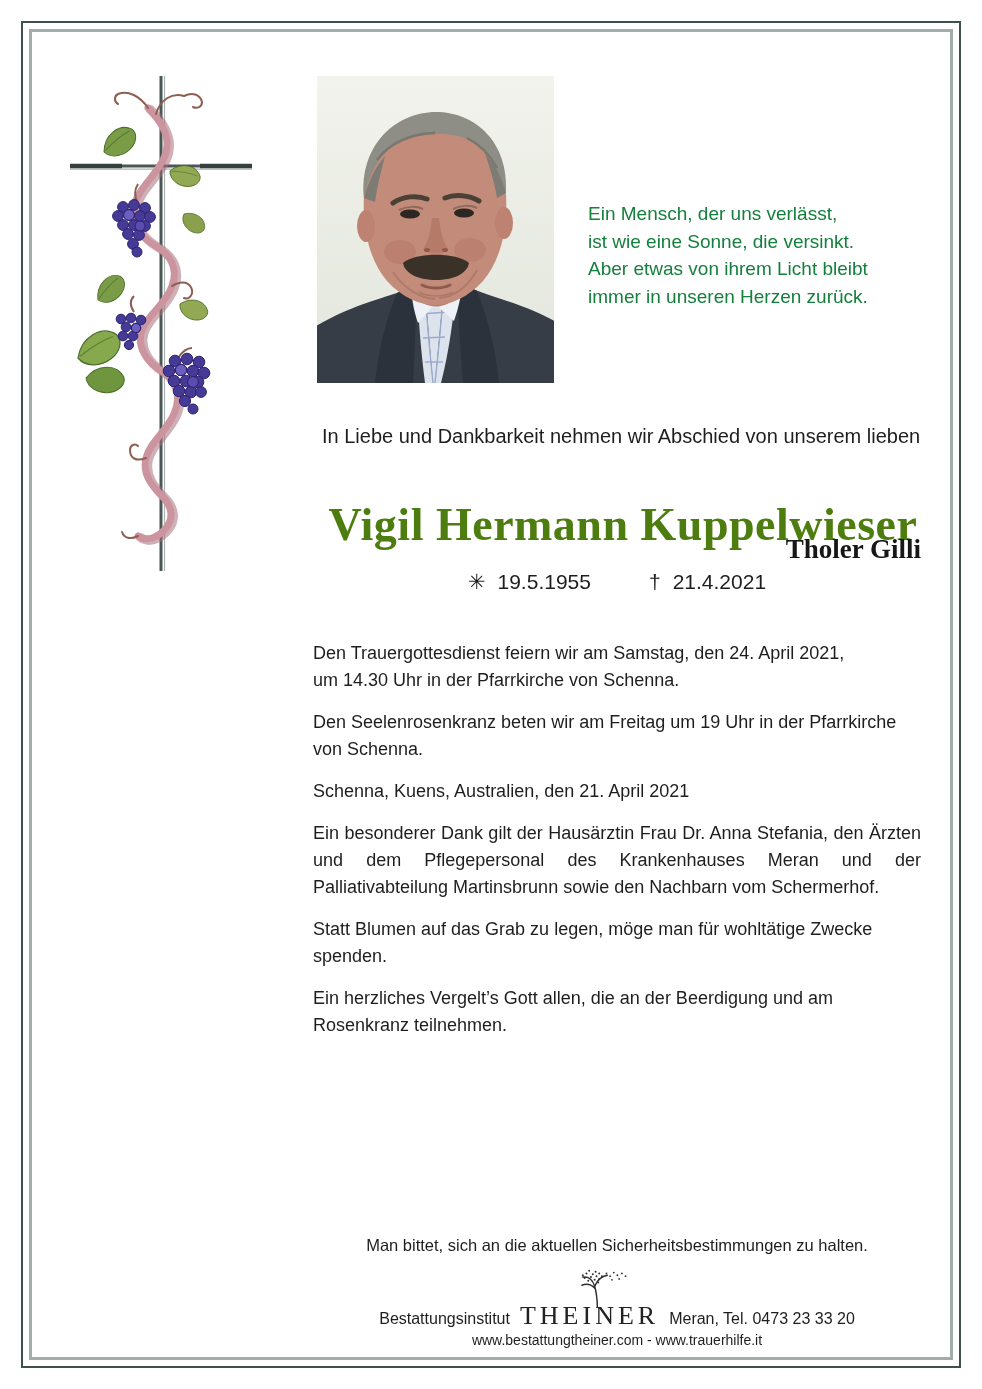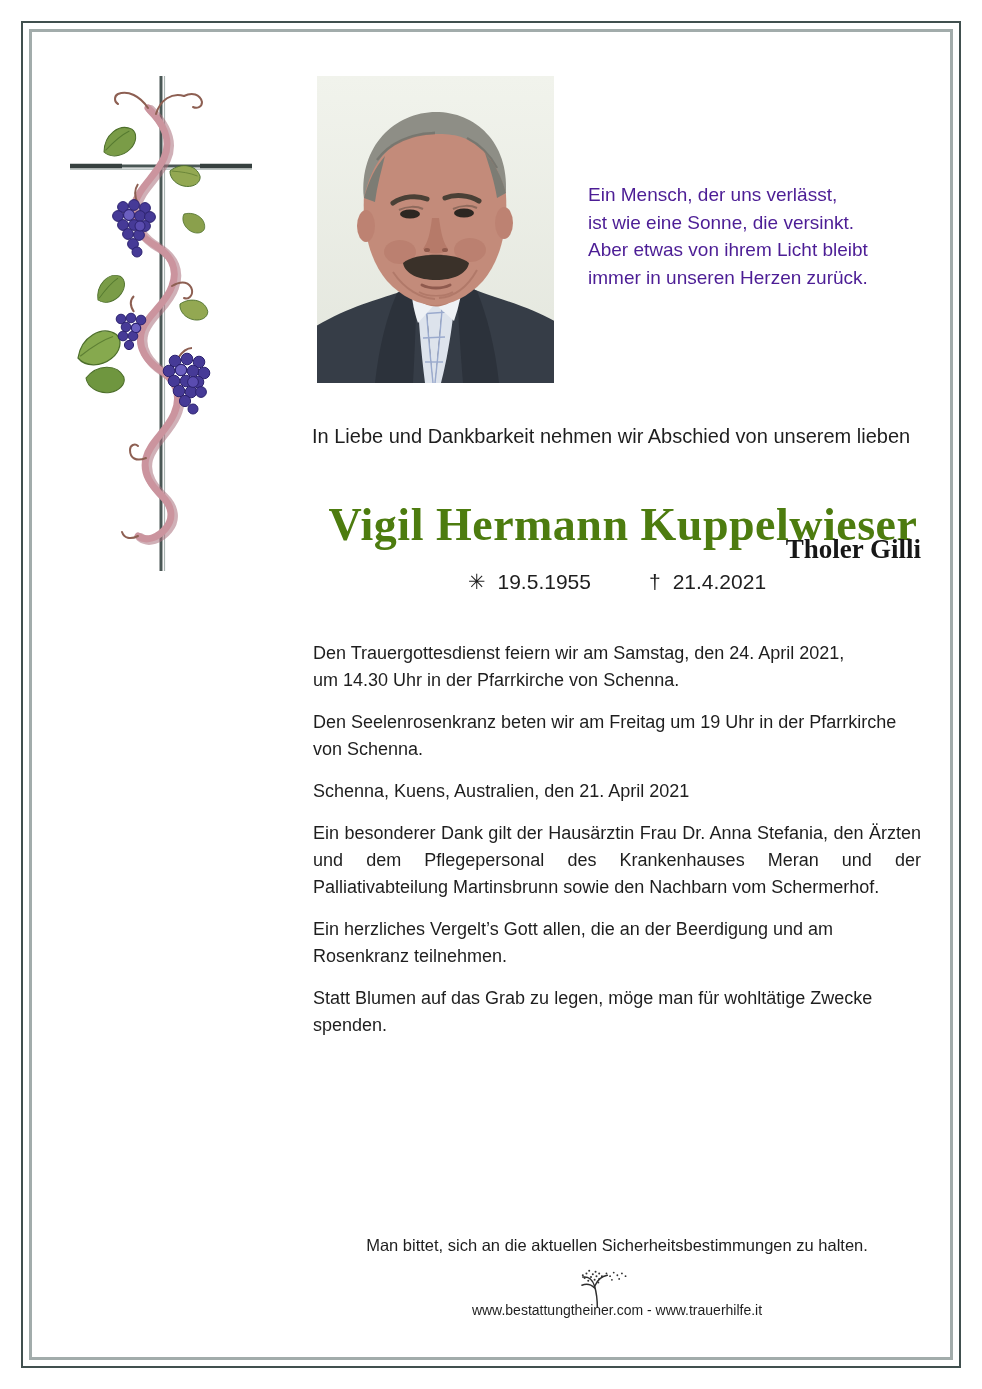--- a/index.html
+++ b/index.html
@@ -9,25 +9,25 @@
   }
   .frame-outer { position:absolute; inset:21px; border:2px solid #41504f; pointer-events:none; }
   .frame-inner { position:absolute; inset:29px; border:3px solid #a2acab; pointer-events:none; }
 
   .cross-illustration { position:absolute; left:60px; top:66px; width:200px; height:512px; }
 
   .photo { position:absolute; left:317px; top:76px; width:237px; height:307px; overflow:hidden; }
   .photo svg { display:block; }
 
   .verse {
-    position:absolute; left:588px; top:181px; width:310px;
-    font-size:19px; line-height:27.5px; white-space:pre-line; color:#4c1d95;
-  }
-
-  .intro { position:absolute; left:312px; top:424px; width:608px; font-size:20px; line-height:24px; }
+    position:absolute; left:588px; top:200px; width:310px;
+    font-size:19px; line-height:27.5px; white-space:pre-line; color:#15803d;
+  }
+
+  .intro { position:absolute; left:322px; top:424px; width:608px; font-size:20px; line-height:24px; }
 
   .name {
     position:absolute; left:283px; top:487px; width:648px; margin:16px; text-align:center;
     font-family:"Liberation Serif","DejaVu Serif",serif; font-weight:bold;
     font-size:46px; line-height:44px; color:#4d7c0f; letter-spacing:0.5px;
   }
   .nickname {
     position:absolute; left:313px; top:534px; width:608px; margin:0; text-align:right;
     font-family:"Liberation Serif","DejaVu Serif",serif; font-weight:bold;
     font-size:27px; line-height:30px; color:#171717;
@@ -254,24 +254,24 @@
       <span>21.4.2021</span>
   </div>
 
   <div class="paragraphs">
     <p>Den Trauergottesdienst feiern wir am Samstag, den 24. April 2021,
 um 14.30 Uhr in der Pfarrkirche von Schenna.</p>
     <p>Den Seelenrosenkranz beten wir am Freitag um 19 Uhr in der Pfarrkirche
 von Schenna.</p>
     <p>Schenna, Kuens, Australien, den 21. April 2021</p>
     <p class="justified">Ein besonderer Dank gilt der Hausärztin Frau Dr. Anna Stefania, den Ärzten und dem Pflegepersonal des Krankenhauses Meran und der Palliativabteilung Martinsbrunn sowie den Nachbarn vom Schermerhof.</p>
+    <p>Statt Blumen auf das Grab zu legen, möge man für wohltätige Zwecke
+spenden.</p>
     <p>Ein herzliches Vergelt’s Gott allen, die an der Beerdigung und am
 Rosenkranz teilnehmen.</p>
-    <p>Statt Blumen auf das Grab zu legen, möge man für wohltätige Zwecke
-spenden.</p>
   </div>
 
   <div class="notice">Man bittet, sich an die aktuellen Sicherheitsbestimmungen zu halten.</div>
 
   <div class="footer">
     <svg class="tree" viewBox="0 0 60 44" width="62" height="40" xmlns="http://www.w3.org/2000/svg">
       <g stroke="#2e2e2e" stroke-width="1.6" fill="none" stroke-linecap="round">
         <path d="M26,44 C26,34 25,27 23,20 C21,13 16,9 10,10"></path>
         <path d="M23,20 C26,13 31,9 37,8"></path>
         <path d="M23,22 C19,18 14,17 9,19"></path>
@@ -294,16 +294,21 @@
         <circle cx="36" cy="6" r="1"></circle>
           <circle cx="40" cy="9" r="1"></circle>
           <circle cx="44" cy="5" r="1"></circle>
         <circle cx="48" cy="8" r="1"></circle>
           <circle cx="53" cy="6" r="1"></circle>
           <circle cx="57" cy="9" r="1"></circle>
         <circle cx="42" cy="13" r="1"></circle>
           <circle cx="50" cy="12" r="1"></circle>
       </g>
     </svg>
+    <div class="footer-line1">
+      <span>Bestattungsinstitut</span>
+      <span class="brand">THEINER</span>
+      <span>Meran, Tel. 0473 23 33 20</span>
+    </div>
     <div class="footer-line2">www.bestattungtheiner.com - www.trauerhilfe.it</div>
   </div>
 
 </div>
 
 </body></html>

